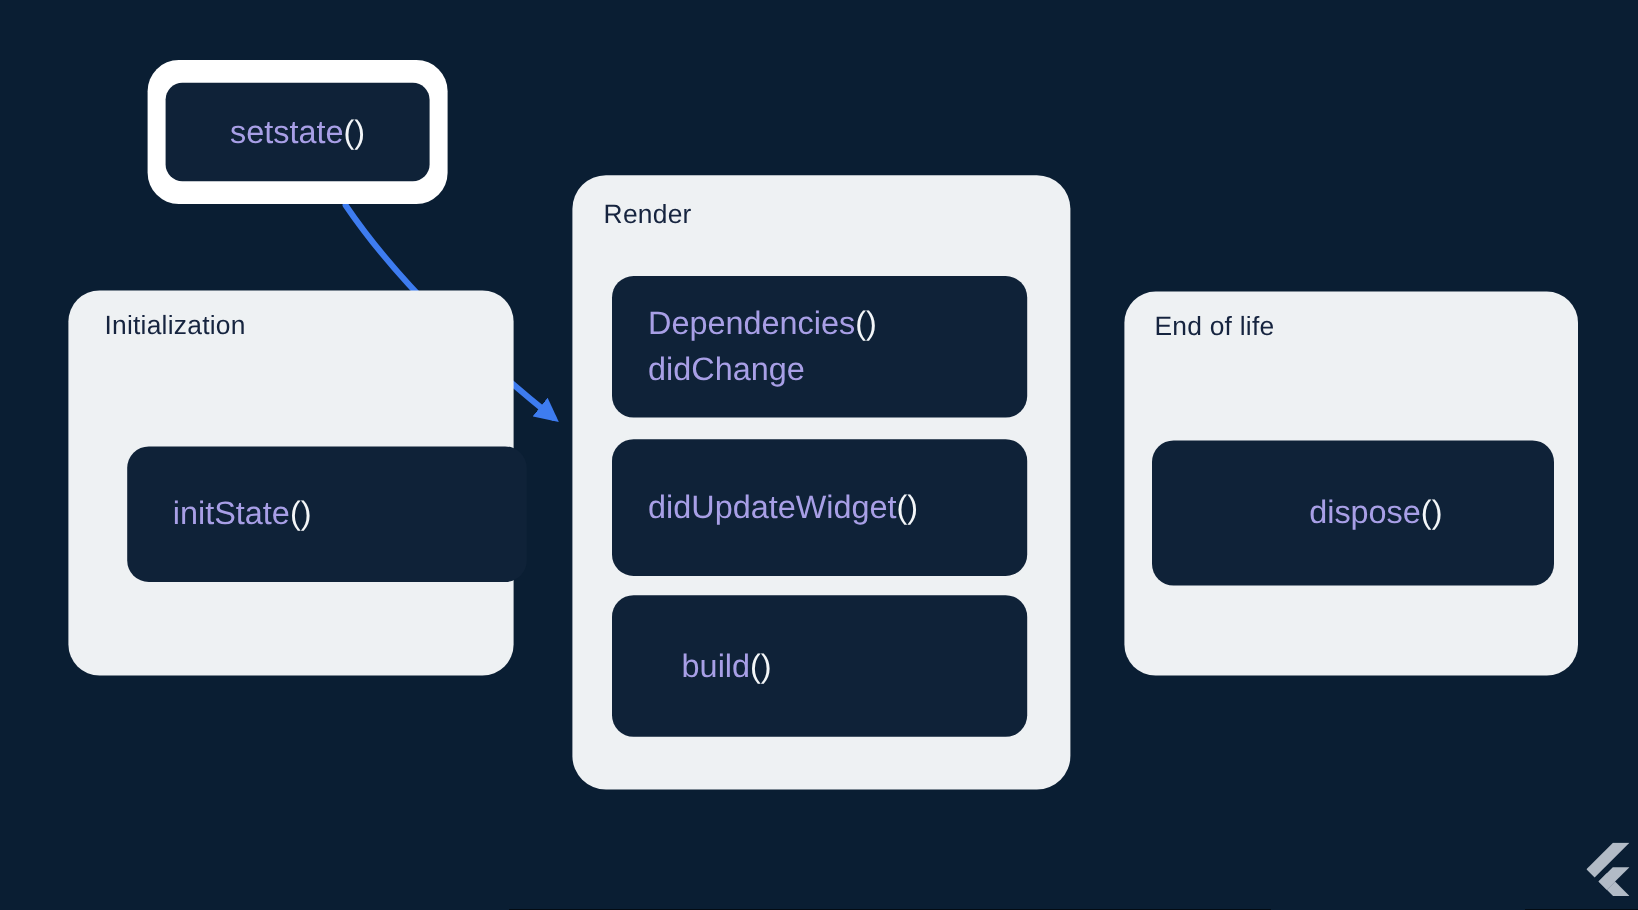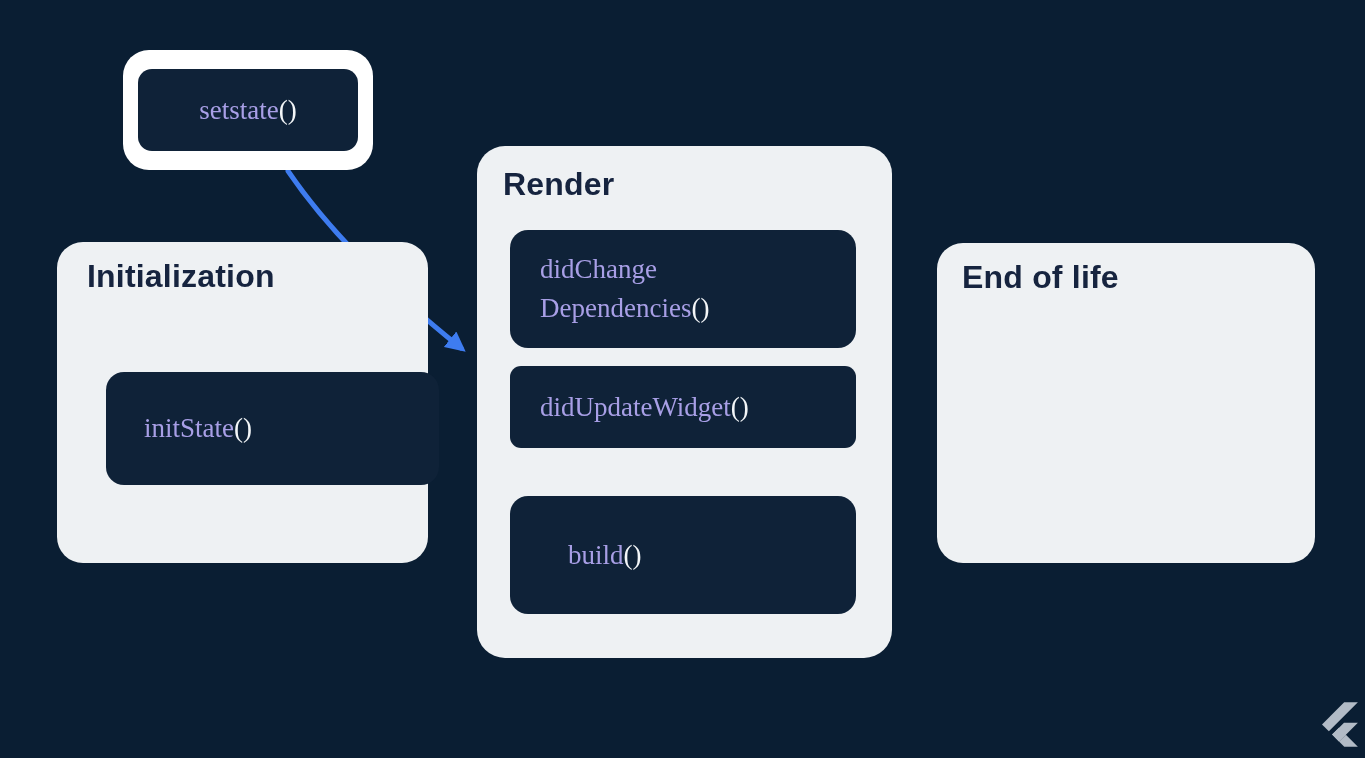--- a/index.html
+++ b/index.html
@@ -36,43 +36,43 @@
   .card{
     position:absolute;
     background:var(--color-card);
     border-radius:26px;
   }
   .card-init{left:57px;top:242px;width:371px;height:321px;}
   .card-render{left:477px;top:146px;width:415px;height:512px;border-radius:28px;}
   .card-eol{left:937px;top:243px;width:378px;height:320px;text-align:center;}
   .card-title{
     position:absolute;
-    font-size:32px;font-weight:700;
+    font-size:22px;font-weight:400;
     color:var(--color-title);
     letter-spacing:0.2px;
   }
   .card-init .card-title{left:30px;top:16px;}
   .card-render .card-title{left:26px;top:20px;}
   .card-eol .card-title{left:25px;top:16px;}
   
   .code-box{
     position:absolute;
     background:var(--color-box);
     border-radius:18px;
     display:flex;align-items:center;
   }
   .card-init .code-box{left:21px;top:130px;width:333px;height:113px;margin-left:28px;}
   .card-eol  .code-box{left:23px;top:124px;width:335px;height:121px;}
   .card-render .code-box{left:33px;width:346px;}
   .code-box.m0{top:84px;height:118px;}
-  .code-box.m1{top:220px;height:82px;border-radius:11px;}
+  .code-box.m1{top:220px;height:114px;}
   .code-box.m2{top:350px;height:118px;padding-left:28px;}
   .code-text{
     width:100%;
-    font-family:Liberation Serif, serif;
+    font-family:Liberation Sans, sans-serif;
     font-size:27px;line-height:39px;
     color:var(--color-purple);
   }
   .card-init .code-text,.card-eol .code-text{padding-left:38px;}
   .card-render .code-text{padding-left:30px;}
   .badge .code-text{width:auto;padding:0;}
   .code-line{display:block;}
   .nm{color:var(--color-purple);}
   .pr{color:var(--color-white);}
   
@@ -108,40 +108,45 @@
         <span class="code-line"><span class="nm">initState</span><span class="pr">()</span></span>
       </div>
     </div>
   </section>
 
   <section class="card card-render">
     <h2 class="card-title">Render</h2>
 
     <div class="code-box m0">
       <div class="code-text">
+        <span class="code-line"><span class="nm">Dependencies</span><span class="pr">()</span></span>
         <span class="code-line"><span class="nm">didChange</span><span class="pr"></span></span>
-        <span class="code-line"><span class="nm">Dependencies</span><span class="pr">()</span></span>
       </div>
     </div>
 
     <div class="code-box m1">
       <div class="code-text">
         <span class="code-line"><span class="nm">didUpdateWidget</span><span class="pr">()</span></span>
       </div>
     </div>
 
     <div class="code-box m2">
       <div class="code-text">
         <span class="code-line"><span class="nm">build</span><span class="pr">()</span></span>
       </div>
     </div>
   </section>
 
   <section class="card card-eol">
     <h2 class="card-title">End of life</h2>
+    <div class="code-box">
+      <div class="code-text">
+        <span class="code-line"><span class="nm">dispose</span><span class="pr">()</span></span>
+      </div>
+    </div>
   </section>
 
   <svg class="flutter-logo" viewBox="0 0 256 317" xmlns="http://www.w3.org/2000/svg">
     <path d="M157.666.001L.001 157.666l48.8 48.8L255.266.001z" fill="#b2bbc6"></path>
     <path d="M156.567 145.396l-84.417 84.418 48.983 49.716 48.71-48.709 85.422-85.425z" fill="#b2bbc6"></path>
     <path d="M121.133 279.531l37.082 37.082h97.052l-85.425-85.792z" fill="#b2bbc6"></path>
     <path d="M71.6 230.364l48.8-48.801 48.8 48.8-48.8 48.801z" fill="#b2bbc6"></path>
   </svg>
 
 </div>

